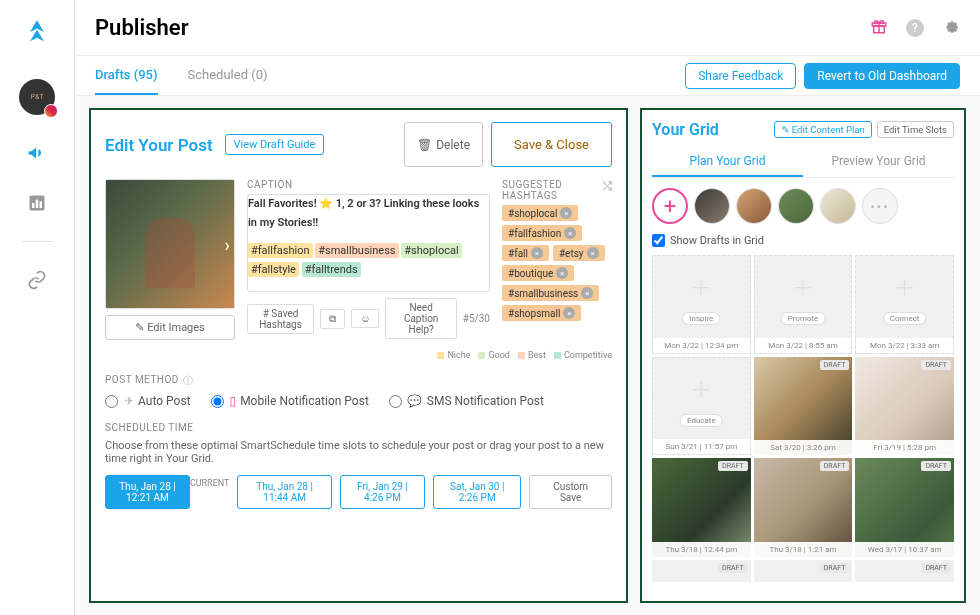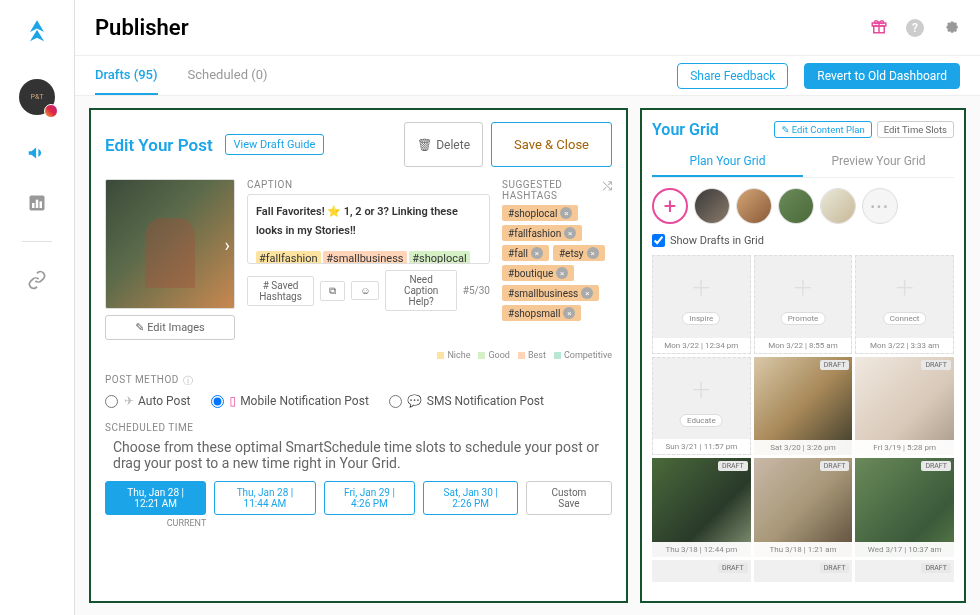--- a/index.html
+++ b/index.html
@@ -15,21 +15,21 @@
 .main{flex:1;display:flex;flex-direction:column;overflow:hidden}
 .topbar{height:56px;display:flex;align-items:center;justify-content:space-between;padding:0 20px;border-bottom:1px solid #eee}
 .title{font-size:22px;font-weight:600;color:#000000}
 .topicons{display:flex;gap:18px;align-items:center}
 .ticon{color:#999;cursor:pointer;font-size:18px}
 .gift{color:#e84a9c}
 .tabs{height:40px;display:flex;align-items:center;justify-content:space-between;padding:0 20px;border-bottom:1px solid #eee}
 .tablist{display:flex;gap:30px;height:100%}
 .tab{display:flex;align-items:center;color:#999;font-size:13px;cursor:pointer;border-bottom:2px solid transparent}
 .tab.active{color:#1ba5e8;border-bottom-color:#1ba5e8;font-weight:500}
-.tabbtns{display:flex;gap:16px}
+.tabbtns{display:flex;gap:8px}
 .btn{border:1px solid #1ba5e8;color:#1ba5e8;background:#fff;padding:5px 12px;border-radius:4px;font-size:12px;cursor:pointer}
 .btn.primary{background:#1ba5e8;color:#fff}
 .content{flex:1;display:flex;gap:12px;padding:12px 14px;overflow:hidden;background:#fafafa}
 .panel{background:#fff;border:2px solid #14532d;border-radius:0;display:flex;flex-direction:column}
 .editpanel{flex:1;padding:12px 14px;overflow:hidden}
 .paneltitlerow{display:flex;align-items:center;justify-content:space-between;margin-bottom:12px}
 .paneltitle{color:#1ba5e8;font-size:17px;font-weight:600}
 .smallbtn{border:1px solid #1ba5e8;color:#1ba5e8;background:#fff;padding:3px 8px;border-radius:3px;font-size:11px;cursor:pointer}
 .editactions{display:flex;gap:8px}
 .delbtn{border:1px solid #ccc;color:#666;background:#fff;padding:5px 12px;border-radius:3px;font-size:12px;cursor:pointer;display:flex;align-items:center;gap:4px}
@@ -37,21 +37,21 @@
 .editbody{display:flex;gap:12px}
 .imgcol{width:130px}
 .postimg{width:130px;height:130px;background:linear-gradient(135deg,#3a4a3a 0%,#5a6a4a 40%,#c98850 100%);border:1px solid #ddd;position:relative;border-radius:2px}
 .postimg::after{content:"";position:absolute;left:50%;top:30%;width:50px;height:70px;background:rgba(160,80,60,0.4);border-radius:30% 30% 0 0;transform:translateX(-50%)}
 .chevr{position:absolute;right:4px;top:50%;transform:translateY(-50%);color:#fff;font-size:18px;cursor:pointer}
 .editimgbtn{width:130px;margin-top:6px;border:1px solid #ccc;background:#fff;color:#666;padding:5px;border-radius:3px;font-size:11px;cursor:pointer}
 .capcol{flex:1}
 .labelrow{display:flex;justify-content:space-between;margin-bottom:4px}
 .lbl{font-size:10px;color:#888;letter-spacing:0.5px}
 .shuffle{color:#999;cursor:pointer;font-size:12px}
-.captionbox{border:1px solid #ddd;border-radius:3px;padding:8px;height:70px;font-size:11px;line-height:1.7;overflow:hidden}
+.captionbox{border:1px solid #ddd;border-radius:3px;height:98px;font-size:11px;line-height:1.7;overflow:hidden}
 .captext{color:#333}
 .ht{padding:1px 3px;border-radius:2px}
 .ht.n{background:#fce4a0}
 .ht.g{background:#d4f0c4}
 .ht.b{background:#ffd4b8}
 .ht.c{background:#b8e8d4}
 .capfooter{display:flex;align-items:center;margin-top:6px;gap:6px}
 .footbtn{border:1px solid #ddd;background:#fff;color:#666;padding:3px 8px;font-size:10px;border-radius:2px;cursor:pointer;display:flex;align-items:center;gap:3px}
 .counter{font-size:10px;color:#888;margin-left:auto}
 .hashcol{width:110px}
@@ -62,26 +62,26 @@
 .legend span::before{content:"";display:inline-block;width:7px;height:7px;margin-right:3px;vertical-align:middle}
 .legend .ln::before{background:#fce4a0}
 .legend .lg::before{background:#d4f0c4}
 .legend .lb::before{background:#ffd4b8}
 .legend .lc::before{background:#b8e8d4}
 .section{margin-top:14px}
 .sectlbl{font-size:10px;color:#888;letter-spacing:0.5px;margin-bottom:6px;display:flex;gap:4px}
 .radios{display:flex;gap:20px;font-size:12px;color:#555}
 .radio{display:flex;align-items:center;gap:4px;cursor:pointer}
 .radio input{margin-right:2px}
-.schedtext{font-size:14px;color:#666;margin:6px 8px 10px}
+.schedtext{font-size:11px;color:#666;margin:6px 0 10px}
 .timeslots{display:flex;gap:8px;align-items:flex-start}
 .slot{border:1px solid #1ba5e8;color:#1ba5e8;background:#fff;padding:5px 10px;border-radius:3px;font-size:10px;cursor:pointer;text-align:center}
 .slot.active{background:#1ba5e8;color:#fff}
 .slot.custom{border-color:#ccc;color:#666;padding:5px 18px}
-.slotwrap{display:flex;flex-direction:column;align-items:flex-end}
+.slotwrap{display:flex;flex-direction:row;align-items:flex-start}
 .slotlbl{font-size:9px;color:#888;margin-top:3px}
 .gridpanel{width:326px;padding:10px 10px 0;overflow:hidden}
 .gridhdr{display:flex;align-items:center;justify-content:space-between;margin-bottom:8px}
 .gridtitle{color:#1ba5e8;font-size:16px;font-weight:600}
 .gridhdrbtns{display:flex;gap:5px}
 .tinybtn{border:1px solid #ccc;color:#666;background:#fff;padding:2px 6px;border-radius:3px;font-size:9.5px;cursor:pointer}
 .tinybtn.blue{border-color:#1ba5e8;color:#1ba5e8}
 .gridtabs{display:flex;border-bottom:1px solid #eee;margin-bottom:10px}
 .gtab{flex:1;text-align:center;padding:7px 0;font-size:12px;color:#999;cursor:pointer;border-bottom:2px solid transparent}
 .gtab.active{color:#1ba5e8;border-bottom-color:#1ba5e8}

